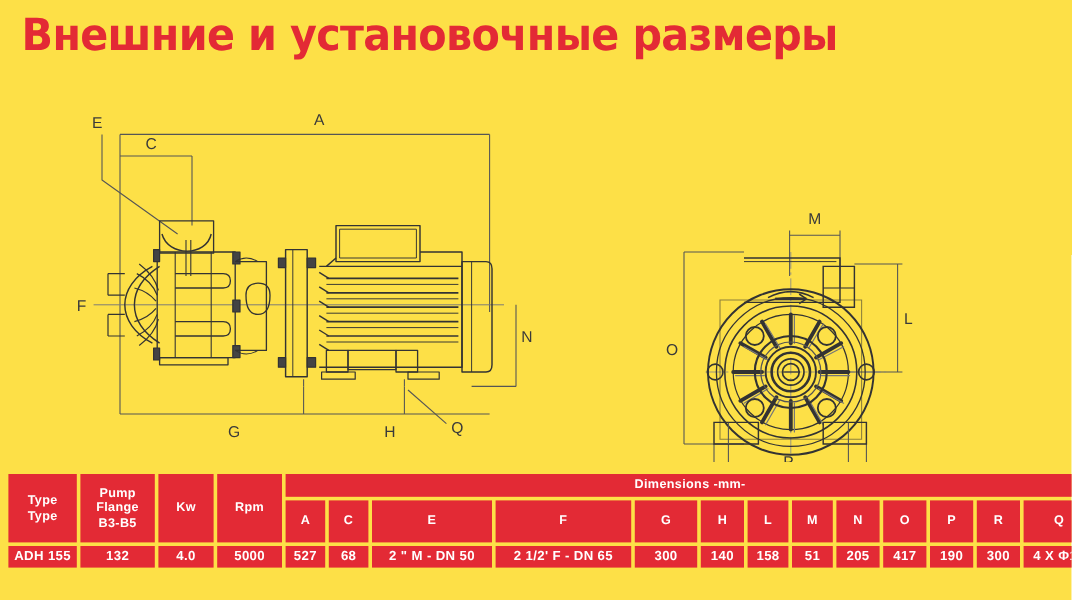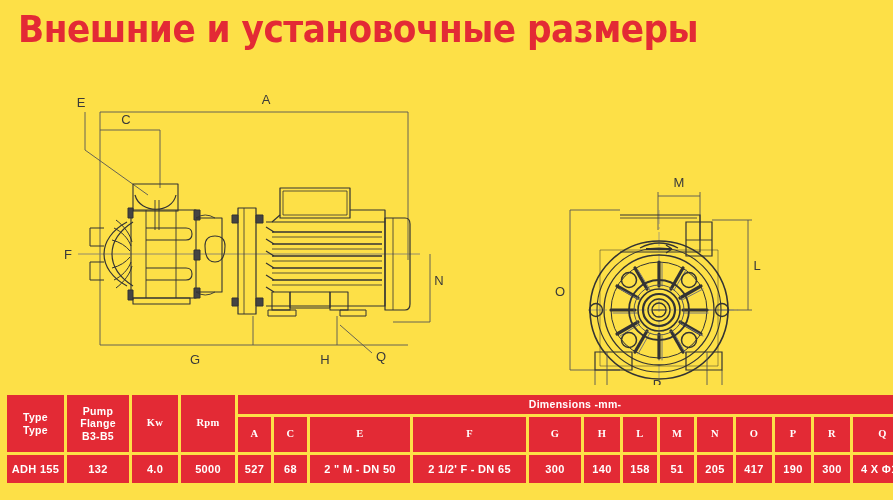--- a/index.html
+++ b/index.html
@@ -62,25 +62,25 @@
     vertical-align: middle;
     font-weight: 700;
     padding: 0 1px;
     border: 0;
     line-height: 1.18;
     letter-spacing: 0.3px;
     white-space: nowrap;
     overflow: hidden;
   }
   #spec-table th { font-size: 10.5px; }
-  #spec-table td.val { font-size: 11px; height: 28px; }
+  #spec-table td.val { font-size: 11px; height: 18px; }
   .h-tall { height: 57px; }
   .h-group { height: 19px; font-size: 10.5px; }
   .h-sub { height: 34px; }
-  .hdr-big { font-size: 11px; letter-spacing: 0.6px; font-family: Liberation Serif, serif; }
+  .hdr-big { font-size: 11px; letter-spacing: 0.6px; }
 </style>
 </head>
 <body>
 
 <div id="page">
 
   <div id="title">Внешние и установочные размеры</div>
 
   <div id="drawings">
     <svg width="893" height="315" viewBox="0 0 893 315" xmlns="http://www.w3.org/2000/svg">

